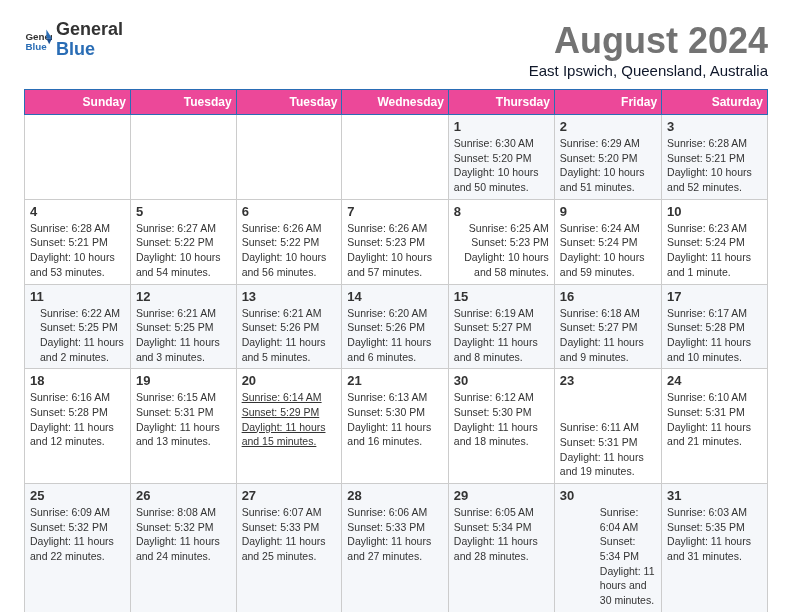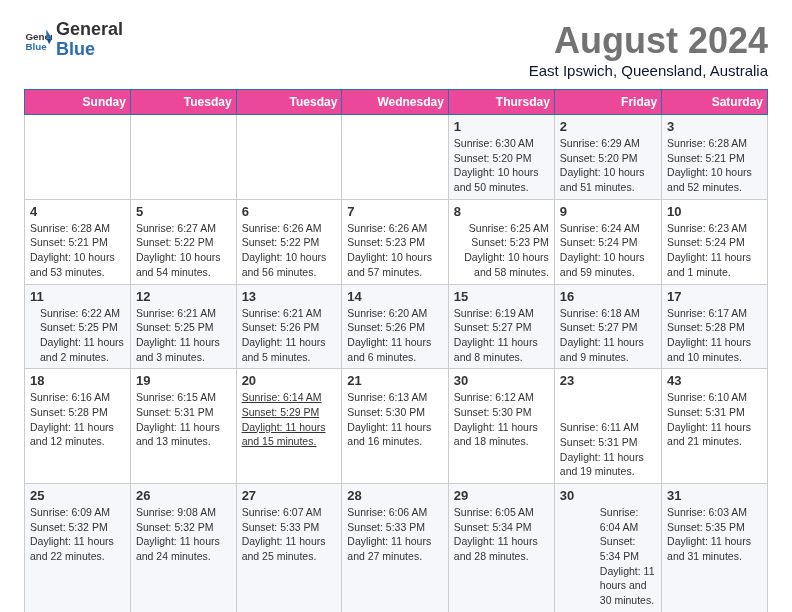--- a/index.html
+++ b/index.html
@@ -259,36 +259,36 @@
 Sunset: 5:30 PM
 Daylight: 11 hours and 18 minutes.</div>
         </td>
         <td>
           <span class="day-number">23</span>
           <div class="day-info" style="white-space: pre-line; margin-top: 32px;">Sunrise: 6:11 AM
 Sunset: 5:31 PM
 Daylight: 11 hours and 19 minutes.</div>
         </td>
         <td>
-          <span class="day-number">43</span>
+          <span class="day-number">24</span>
           <div class="day-info" style="white-space: pre-line;">Sunrise: 6:10 AM
 Sunset: 5:31 PM
 Daylight: 11 hours and 21 minutes.</div>
         </td>
       </tr>
       <tr>
         <td>
           <span class="day-number">25</span>
           <div class="day-info" style="white-space: pre-line;">Sunrise: 6:09 AM
 Sunset: 5:32 PM
 Daylight: 11 hours and 22 minutes.</div>
         </td>
         <td>
           <span class="day-number">26</span>
-          <div class="day-info" style="white-space: pre-line;">Sunrise: 9:08 AM
+          <div class="day-info" style="white-space: pre-line;">Sunrise: 8:08 AM
 Sunset: 5:32 PM
 Daylight: 11 hours and 24 minutes.</div>
         </td>
         <td>
           <span class="day-number">27</span>
           <div class="day-info" style="white-space: pre-line;">Sunrise: 6:07 AM
 Sunset: 5:33 PM
 Daylight: 11 hours and 25 minutes.</div>
         </td>
         <td>

